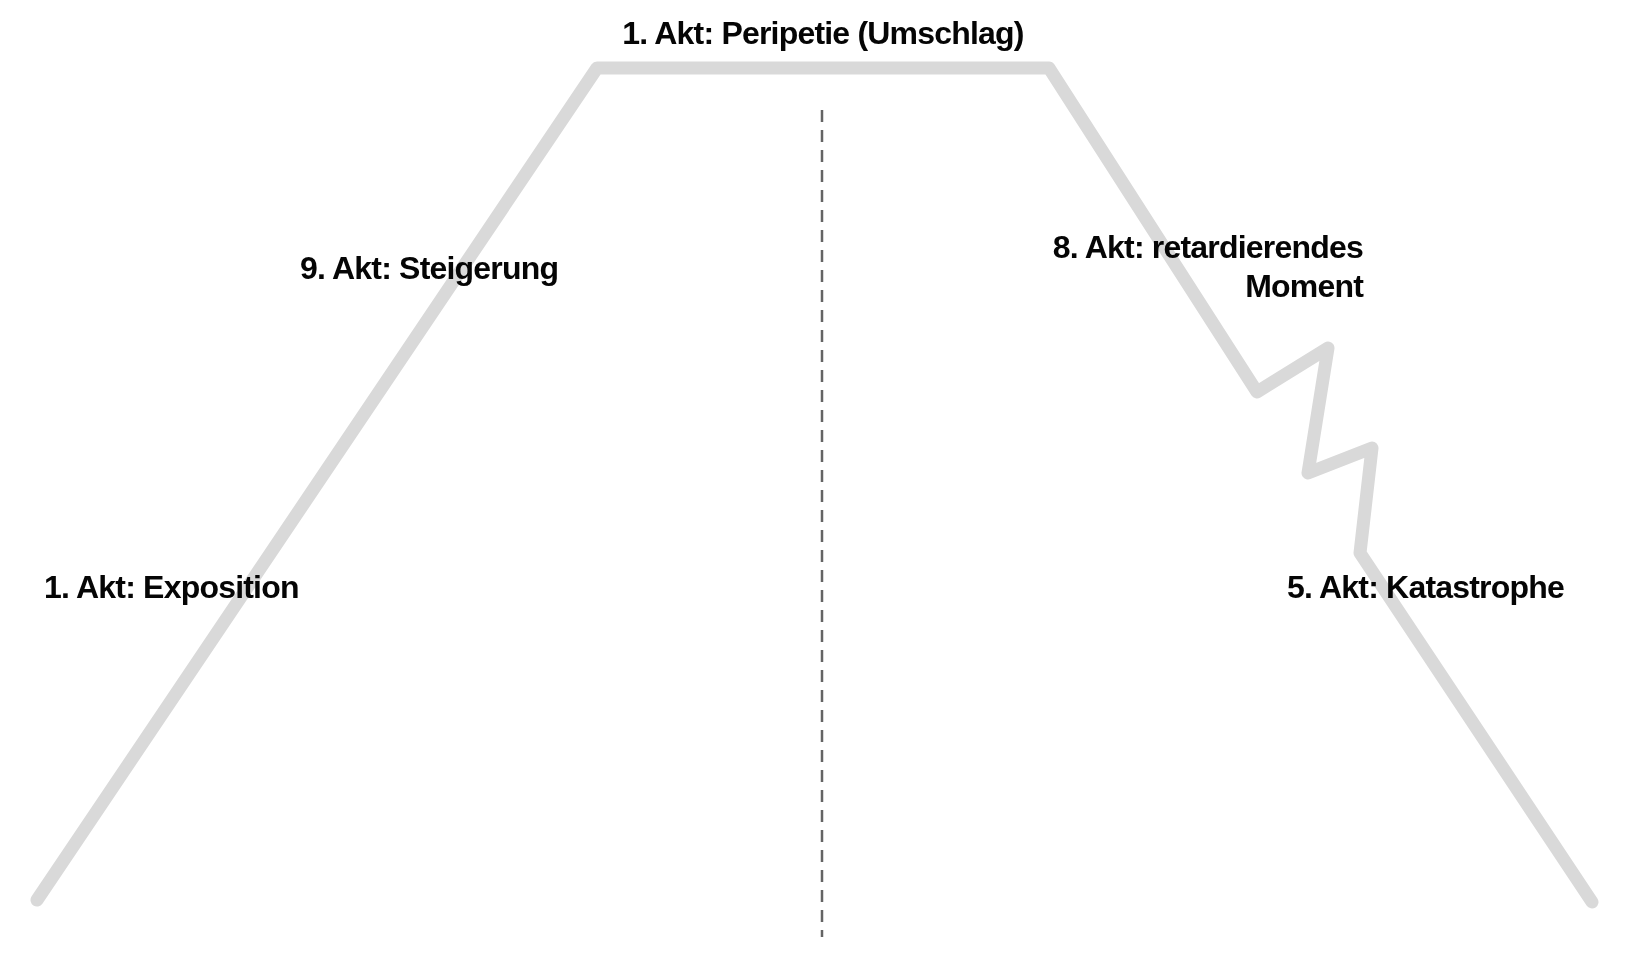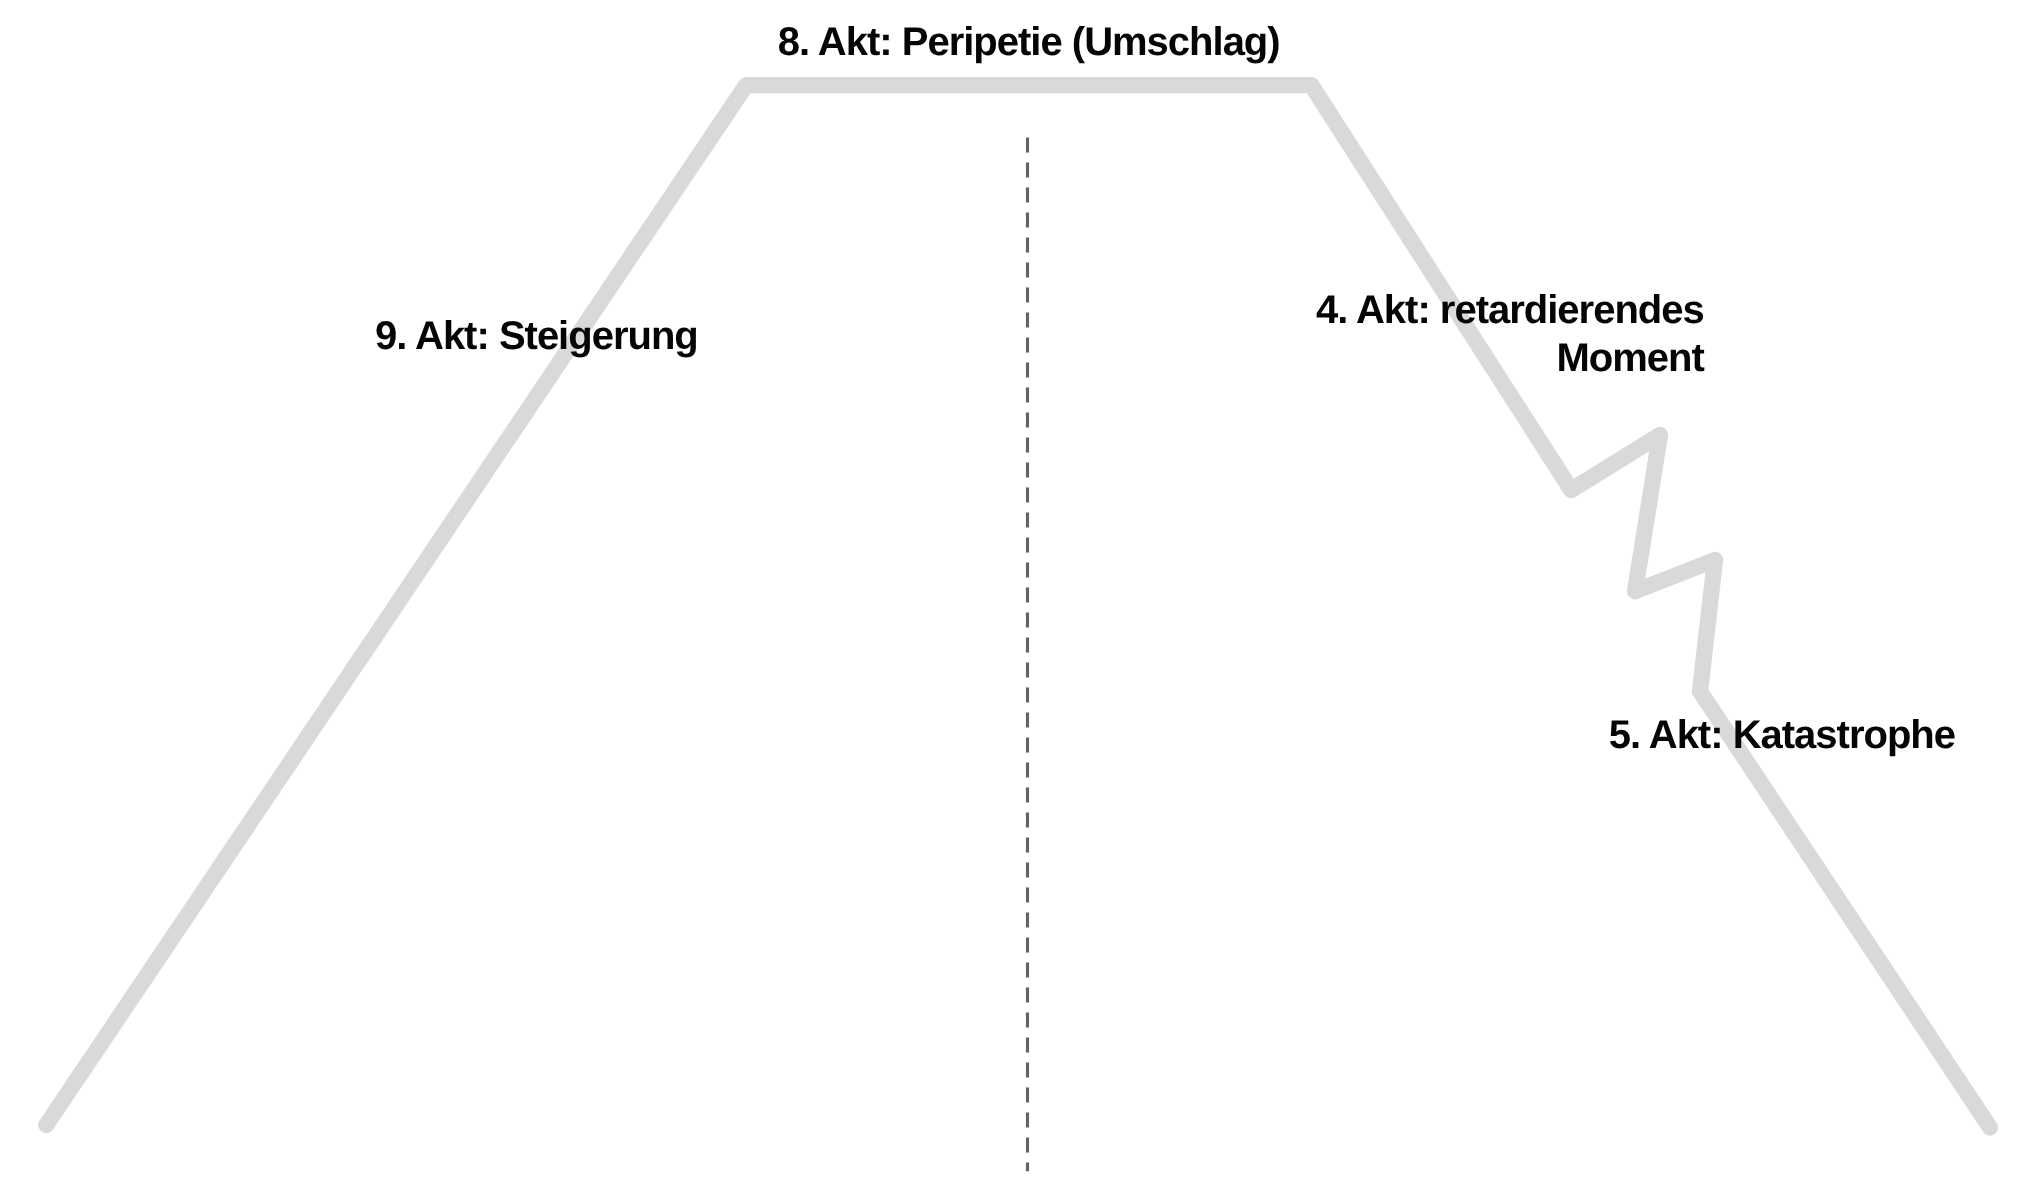--- a/index.html
+++ b/index.html
@@ -38,22 +38,23 @@
 </style>
 </head>
 <body>
 
 <div class="stage">
   <svg id="diagram-svg" width="1632" height="957" viewBox="0 0 1632 957">
       <line x1="822" x2="822" y1="110" y2="937" stroke="#646464" stroke-width="2.5" stroke-dasharray="12,8"></line>
       <polyline points="37,900 597,68 1049,68 1257,392 1328,348 1308,473 1372,448 1360,553 1592,902" fill="none" stroke="#d9d9d9" stroke-width="13" stroke-linecap="round" stroke-linejoin="round"></polyline>
     </svg>
 
+  <div class="label act1">1. Akt: Exposition</div>
 
   <div class="label act2">9. Akt: Steigerung</div>
 
-  <div class="label act3">8. Akt: Peripetie (Umschlag)</div>
+  <div class="label act3">1. Akt: Peripetie (Umschlag)</div>
 
-  <div class="label act4">4. Akt: retardierendes
+  <div class="label act4">8. Akt: retardierendes
 Moment</div>
 
   <div class="label act5">5. Akt: Katastrophe</div>
 </div>
 
 </body></html>

